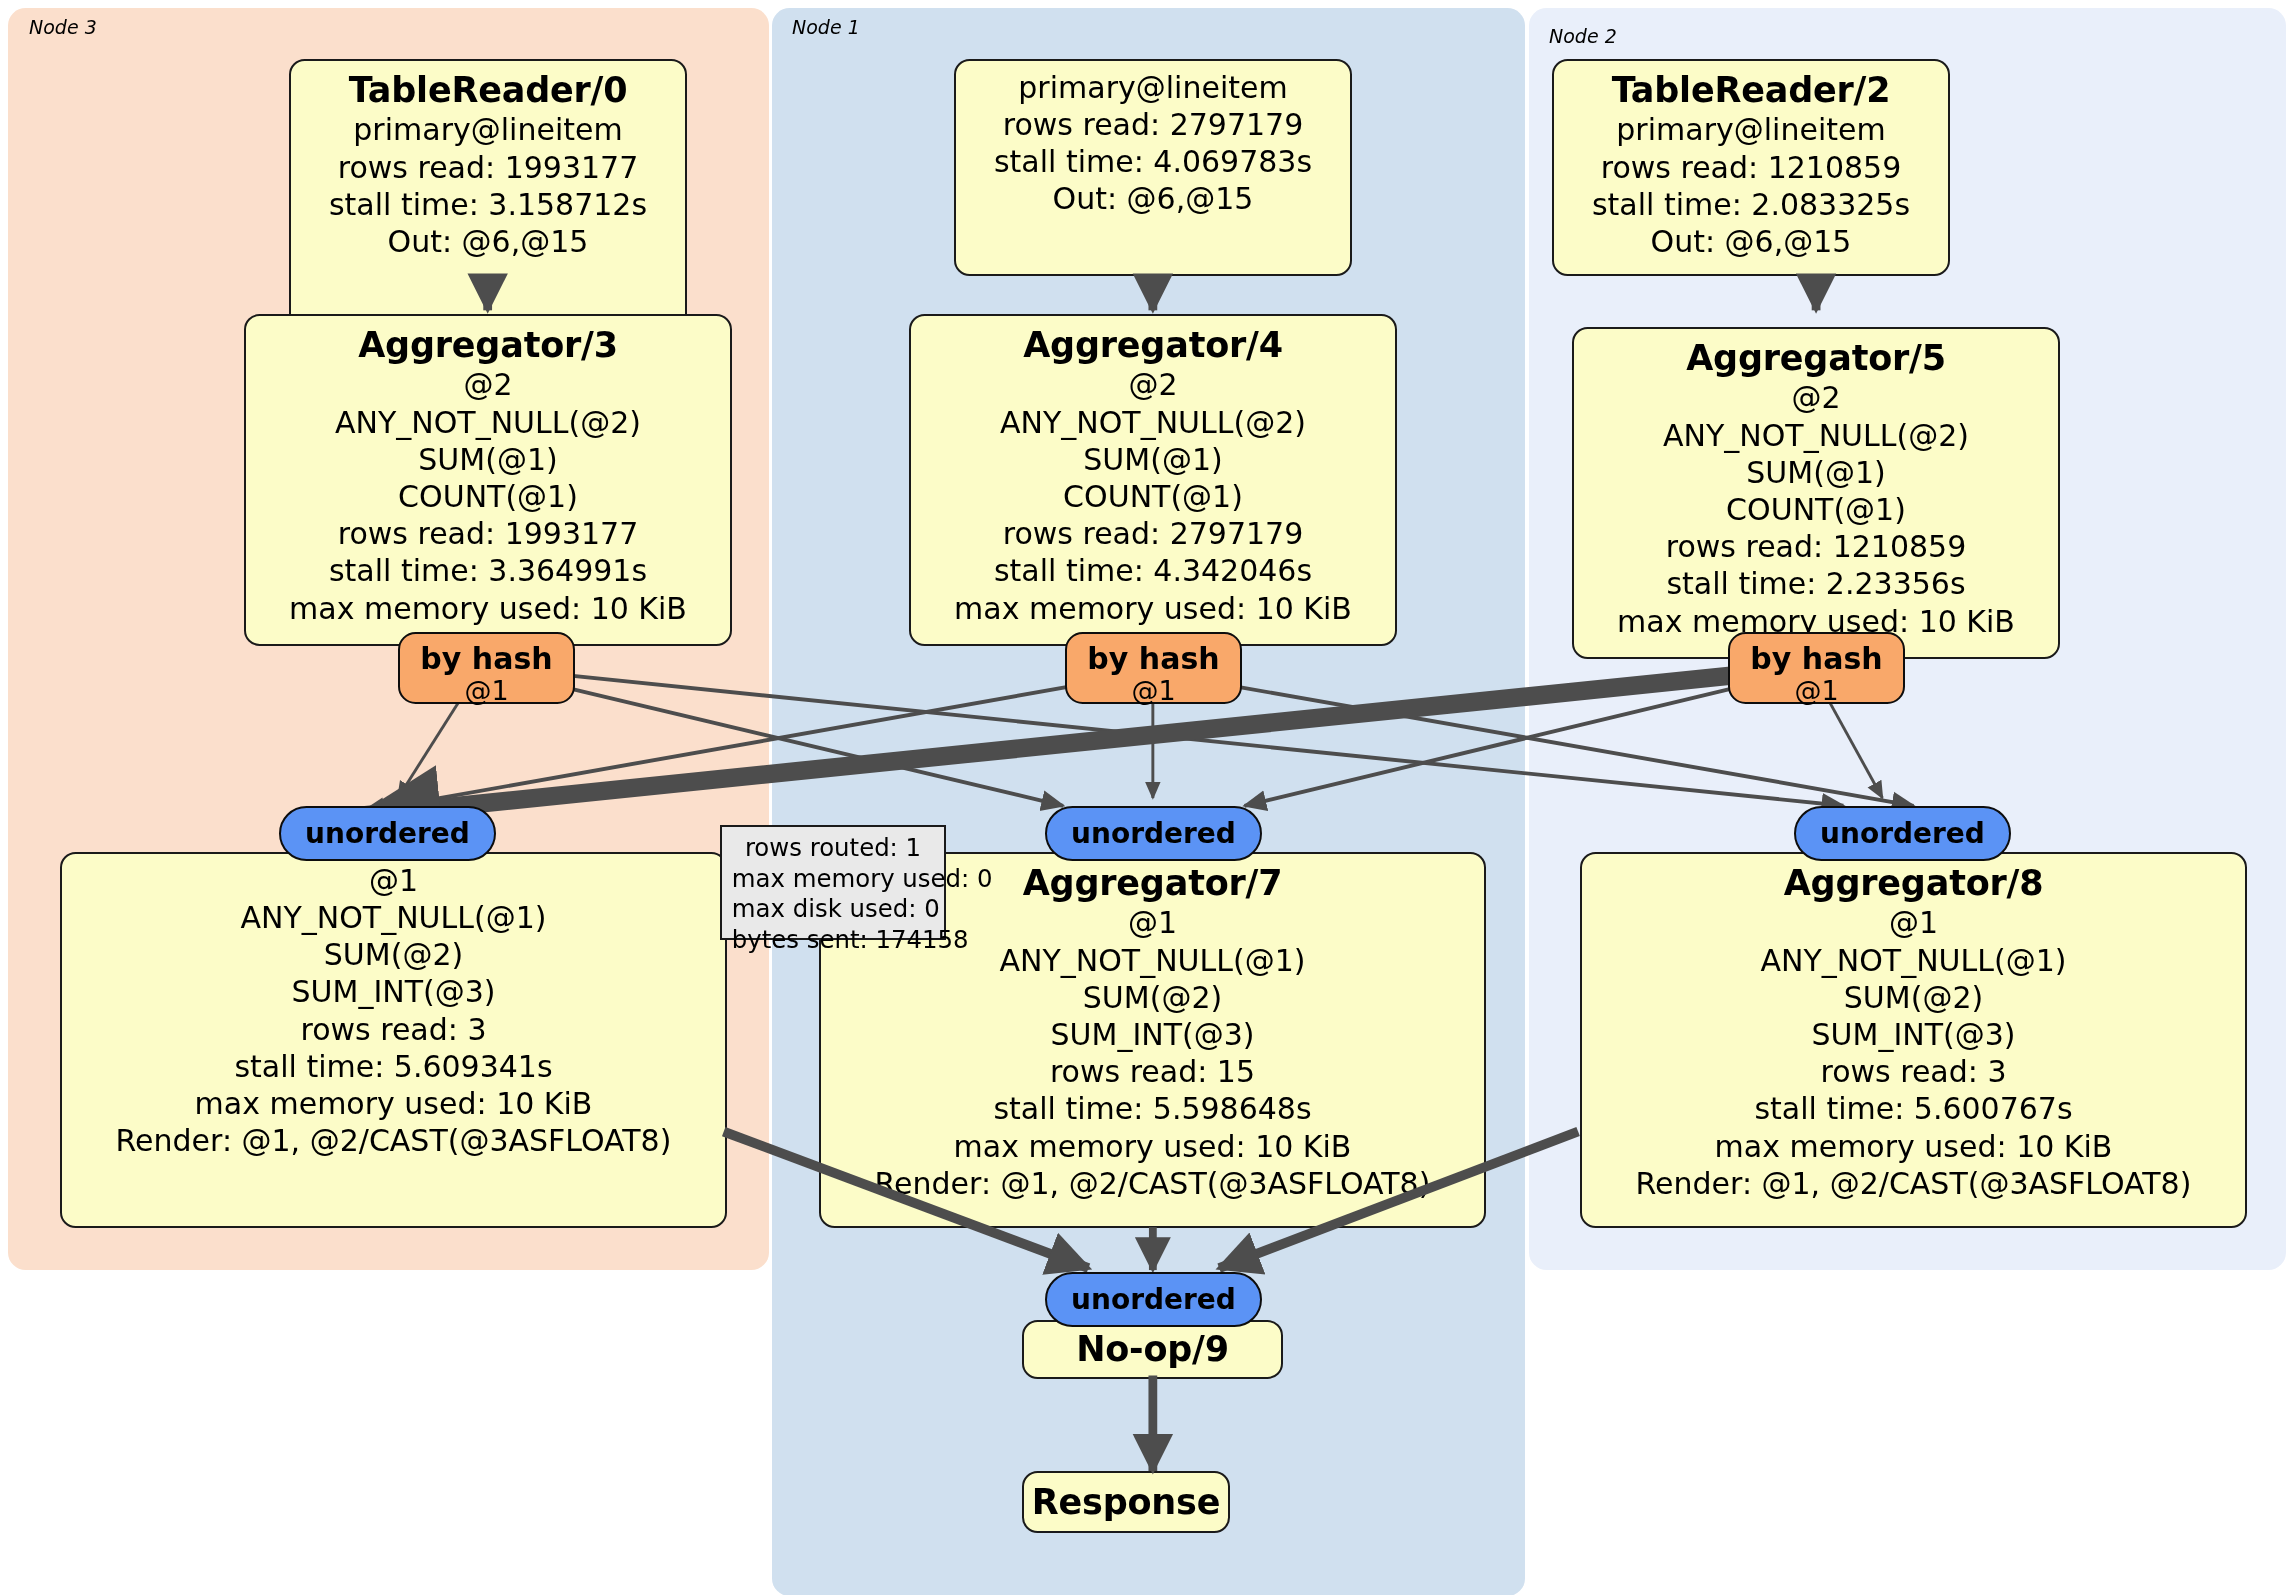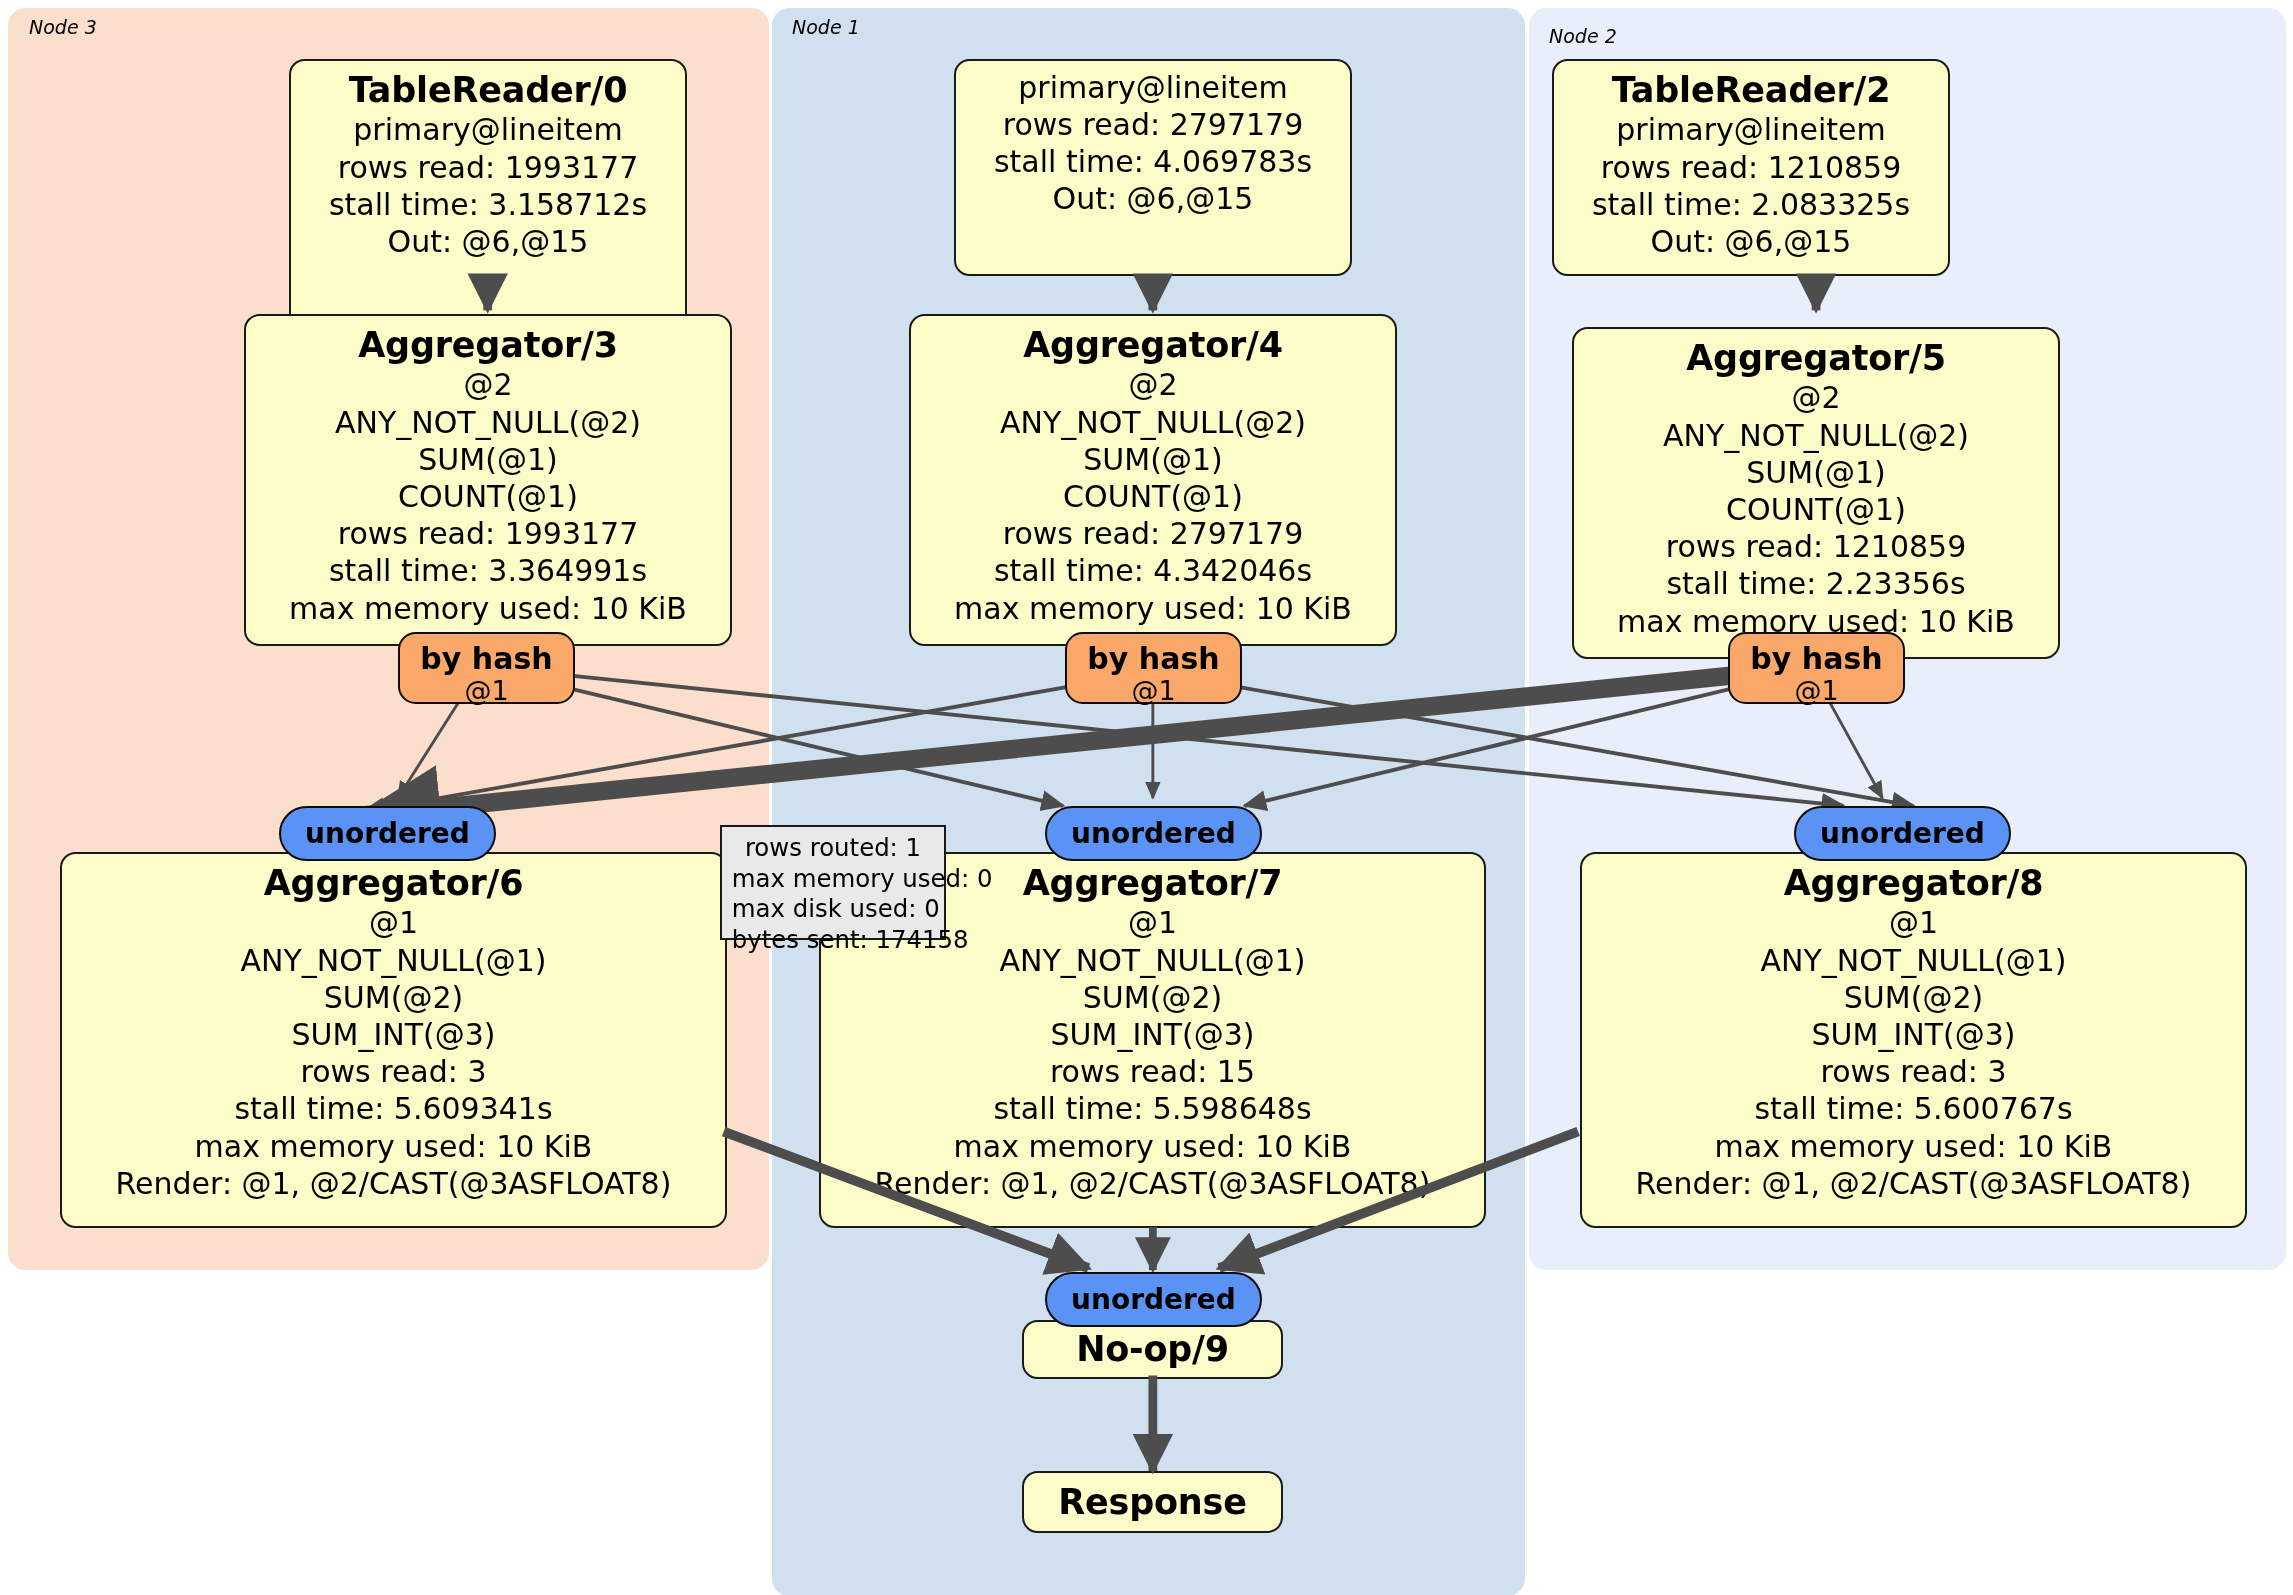--- a/index.html
+++ b/index.html
@@ -286,21 +286,20 @@
     <div class="rtitle">unordered</div>
   </div>
   <div class="router unordered" style="left:1045px; top:806px; width:217px; height:55px;">
     <div class="rtitle">unordered</div>
   </div>
   <div class="router unordered" style="left:1794px; top:806px; width:217px; height:55px;">
     <div class="rtitle">unordered</div>
   </div>
 
   <div class="proc" style="left:60px; top:852px; width:667px; height:376px;">
-    <div class="ptitle">Aggregator/6</div>
     <div class="pline">@1</div>
     <div class="pline">ANY_NOT_NULL(@1)</div>
     <div class="pline">SUM(@2)</div>
     <div class="pline">SUM_INT(@3)</div>
     <div class="pline">rows read: 3</div>
     <div class="pline">stall time: 5.609341s</div>
     <div class="pline">max memory used: 10 KiB</div>
     <div class="pline">Render: @1, @2/CAST(@3ASFLOAT8)</div>
   </div>
 
@@ -336,18 +335,18 @@
   </div>
 
   <div class="router unordered" style="left:1045px; top:1272px; width:217px; height:55px;">
     <div class="rtitle">unordered</div>
   </div>
 
   <div class="proc simple" style="left:1022px; top:1320px; width:261px; height:59px;">
     <div class="ptitle">No-op/9</div>
   </div>
 
-  <div class="proc simple" style="left:1022px; top:1471px; width:261px; height:62px;">
+  <div class="proc simple" style="left:1022px; top:1471px; width:208px; height:62px;">
     <div class="ptitle">Response</div>
   </div>
 
 </div>
 
 
 </body></html>

